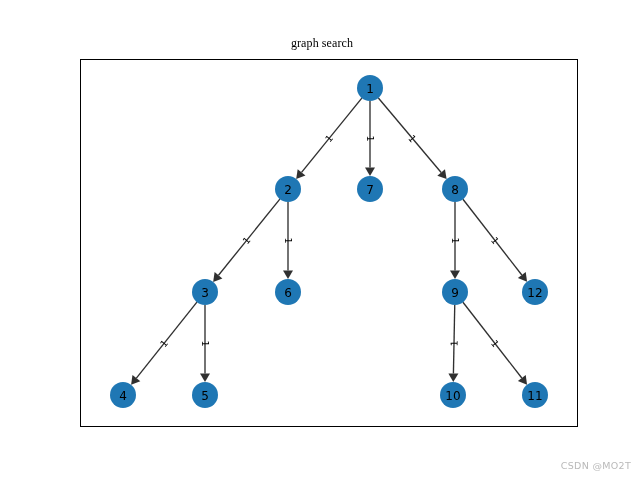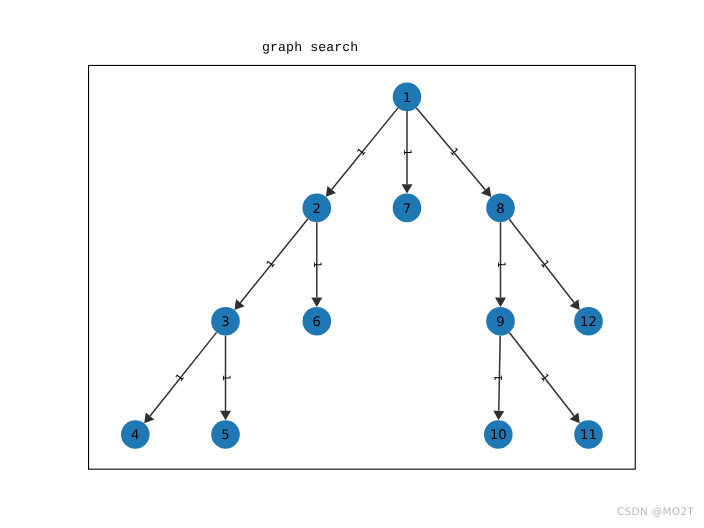--- a/index.html
+++ b/index.html
@@ -21,22 +21,23 @@
     height: 480px;
   }
   #chart-title {
     position: absolute;
     left: 0;
     top: 36px;
     width: 564px;
     text-align: center;
     font-size: 12px;
     color: #000000;
-    font-family: Liberation Mono, monospace;
+    font-family: Liberation Serif, serif;
     letter-spacing: 0.1px;
+    padding-left: 40px;
   }
   #plot-frame {
     position: absolute;
     left: 80px;
     top: 59px;
     width: 498px;
     height: 368px;
     border: 1.1px solid #000000;
     box-sizing: border-box;
     background: #ffffff;

